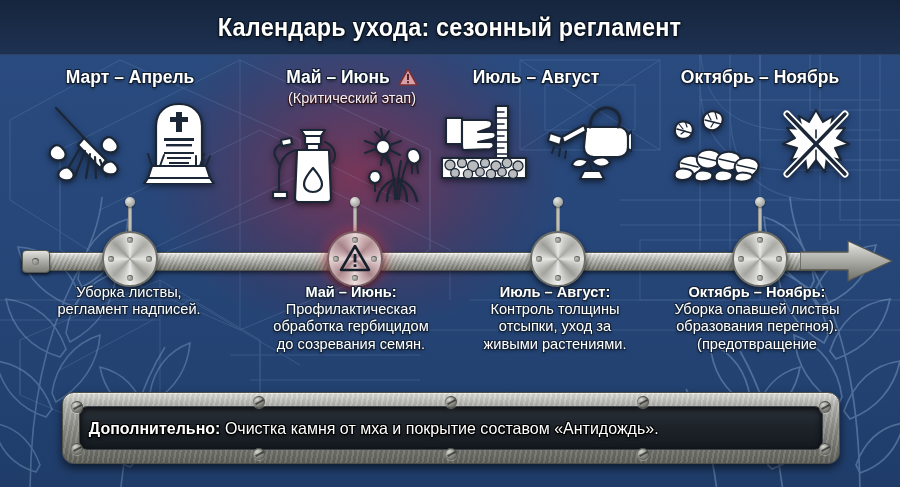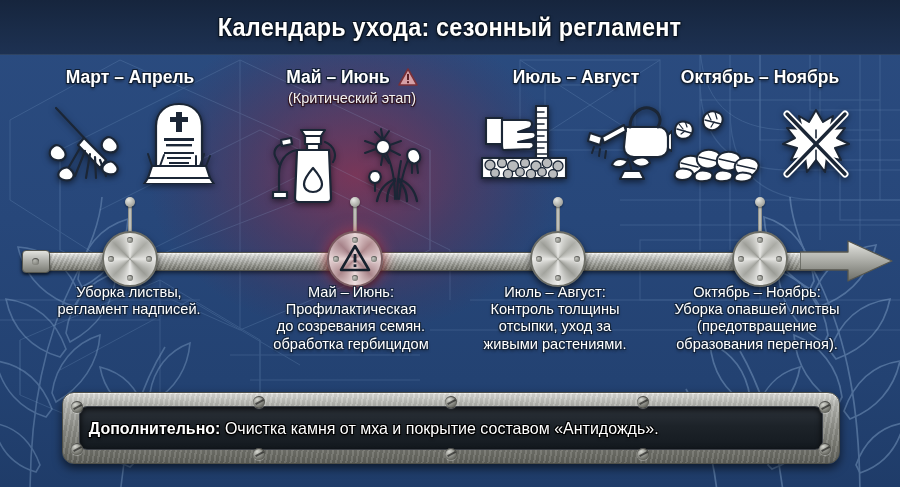--- a/index.html
+++ b/index.html
@@ -35,21 +35,21 @@
     text-shadow:
       0 0 1px #000, 1px 1px 0 #0b1727, -1px 1px 0 #0b1727,
       1px -1px 0 #0b1727, -1px -1px 0 #0b1727, 0 2px 4px rgba(0,0,0,.65);
   }
 
   
   .cols{position:absolute;left:0;top:54px;width:832px;height:200px;}
   .col{position:absolute;top:0;width:200px;text-align:center;}
   .col.c0{left:30px;}
   .col.c1{left:252px;}
-  .col.c2{left:476px;}
+  .col.c2{left:436px;}
   .col.c3{left:660px;}
 
   .colhead{
     font-size:17.5px;font-weight:bold;color:#fff;line-height:1.05;
     margin-top:14px;white-space:nowrap;
     text-shadow:1px 1px 0 #122034, -1px 1px 0 #122034, 1px -1px 0 #122034,
                 -1px -1px 0 #122034, 0 2px 3px rgba(0,0,0,.6);
   }
   .colhead .warn-badge{display:inline-block;vertical-align:-3px;margin-left:3px;}
   .colsub{
@@ -118,21 +118,21 @@
 
   
   .caps{position:absolute;left:0;top:284px;width:728px;height:86px;}
   .cap{position:absolute;top:0;width:206px;text-align:center;line-height:1.18;}
   .cap.k0{left:26px;} .cap.k1{left:248px;} .cap.k2{left:452px;} .cap.k3{left:654px;}
   .cap .ln{
     font-size:14.6px;color:#ffffff;
     text-shadow:1px 1px 0 #14243a, -1px 1px 0 #14243a, 1px -1px 0 #14243a,
                 -1px -1px 0 #14243a, 0 2px 3px rgba(0,0,0,.6);
   }
-  .cap .ln.b{font-weight:normal;}
+  .cap .ln.b{font-weight:bold;}
 
   
   .plate{
     position:absolute;left:62px;top:392px;width:776px;height:70px;
     border-radius:12px;
     background:linear-gradient(180deg,#dcdcd8 0%,#b3b4af 16%,#8e8f89 48%,#74756e 78%,#5e5f59 100%);
     box-shadow:0 4px 10px rgba(0,0,0,.6), inset 0 1px 0 rgba(255,255,255,.55);
     border:1px solid #4e4f49;
   }
   .plate:after{
@@ -490,34 +490,34 @@
   </div>
 
   <div class="caps">
     <div class="cap k0">
       <div class="ln">Уборка листвы,</div>
       <div class="ln">регламент надписей.</div>
     </div>
     <div class="cap k1">
       <div class="ln b">Май – Июнь:</div>
       <div class="ln">Профилактическая</div>
+      <div class="ln">обработка гербицидом</div>
       <div class="ln">до созревания семян.</div>
-      <div class="ln">обработка гербицидом</div>
     </div>
     <div class="cap k2">
       <div class="ln b">Июль – Август:</div>
       <div class="ln">Контроль толщины</div>
       <div class="ln">отсыпки, уход за</div>
       <div class="ln">живыми растениями.</div>
     </div>
     <div class="cap k3">
       <div class="ln b">Октябрь – Ноябрь:</div>
       <div class="ln">Уборка опавшей листвы</div>
+      <div class="ln">образования перегноя).</div>
       <div class="ln">(предотвращение</div>
-      <div class="ln">образования перегноя).</div>
     </div>
   </div>
 
   <div class="plate">
     <div class="screw" style="left:8px;top:8px;"></div>
     <div class="screw" style="left:8px;bottom:8px;"></div>
     <div class="screw" style="right:8px;top:8px;"></div>
     <div class="screw" style="right:8px;bottom:8px;"></div>
     <div class="screw" style="left:190px;top:3px;"></div>
     <div class="screw" style="left:382px;top:3px;"></div>

